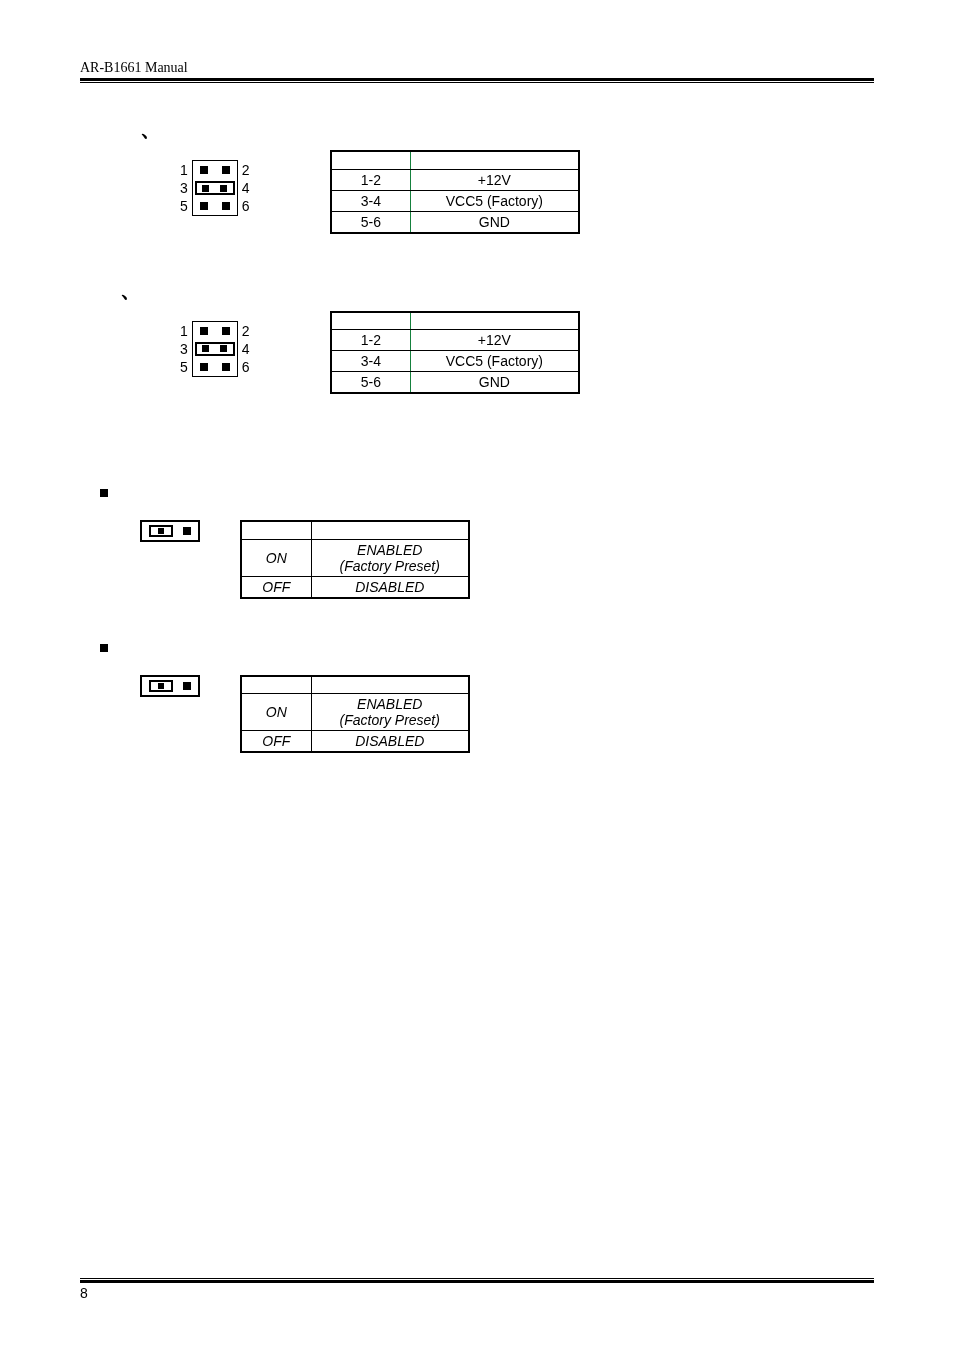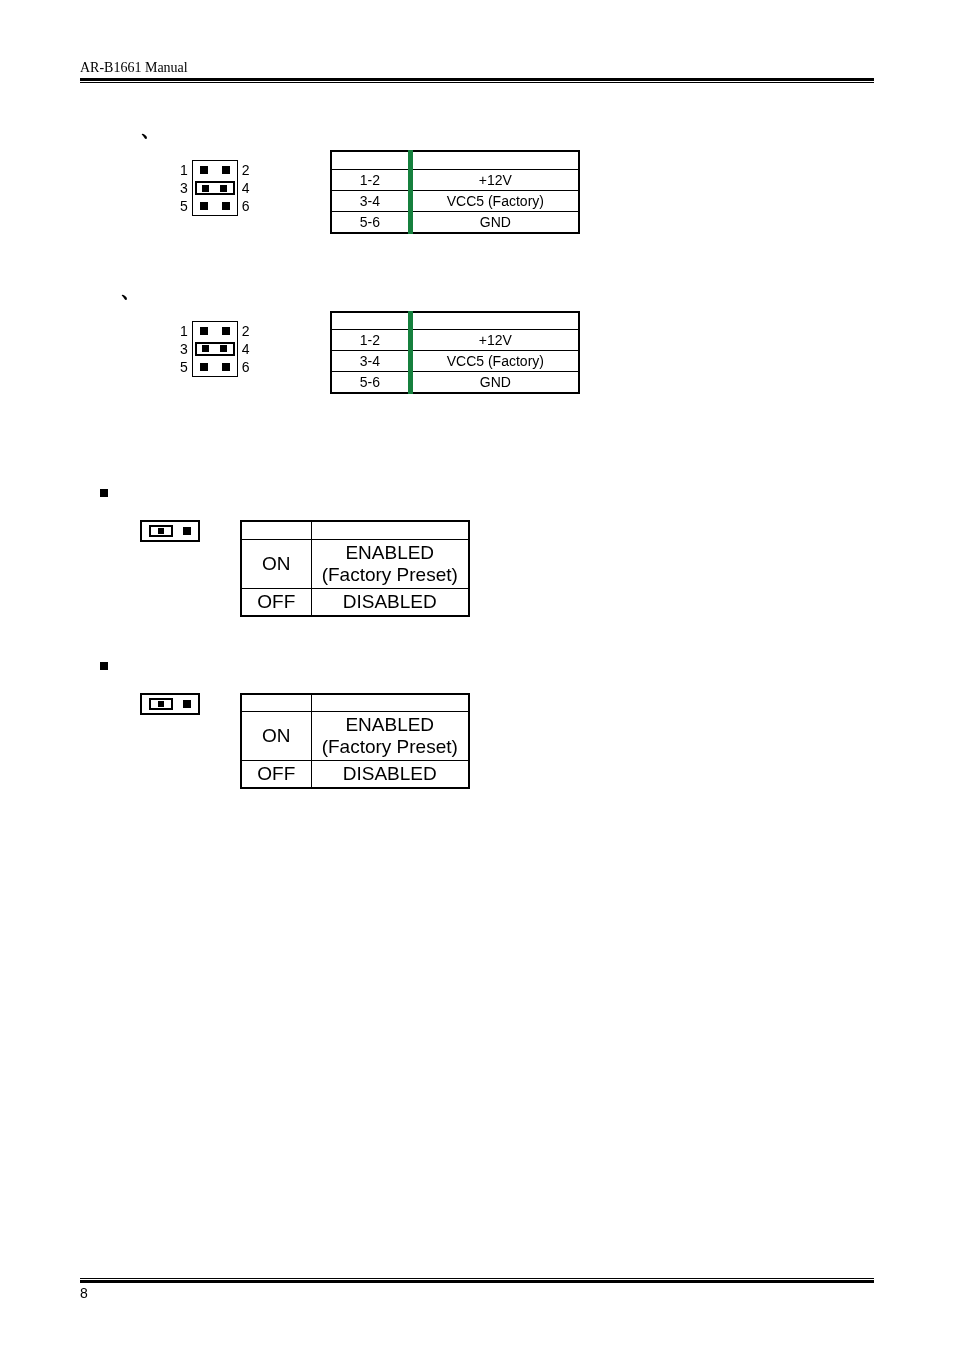--- a/index.html
+++ b/index.html
@@ -83,21 +83,21 @@
       margin-left: 80px;
       font-size: 14px;
       min-width: 250px;
     }
     .table6 td, .table6 th {
       border-top: 1px solid #000;
       border-bottom: 1px solid #000;
       padding: 2px 8px;
       text-align: center;
     }
-    .table6 td.col1 { border-right: 5px solid #15803d; width: 80px; }
+    .table6 td.col1 { border-right: 1px solid #15803d; width: 80px; }
     .table6 tr:first-child td { border-top: none; height: 18px; }
     .bullet {
       width: 8px; height: 8px; background: #000; display: inline-block;
       margin-left: 20px; margin-top: 50px;
     }
     .row2 {
       display: flex;
       align-items: flex-start;
       margin-top: 10px;
       margin-left: 60px;
@@ -120,22 +120,23 @@
     }
     .jp4-short {
       width: 24px; height: 12px; border: 2px solid #000;
       display: flex; align-items: center; justify-content: center;
     }
     .jp4-short .jpin { width: 6px; height: 6px; }
     .table4 {
       border: 2px solid #000;
       border-collapse: collapse;
       margin-left: 40px;
-      font-size: 19px;
+      font-size: 14px;
       min-width: 230px;
+      font-style: italic;
     }
     .table4 td {
       border-top: 1px solid #000;
       border-bottom: 1px solid #000;
       padding: 2px 8px;
       text-align: center;
     }
     .table4 td.col1 { border-right: 1px solid #000; width: 70px; }
     .table4 tr:first-child td { border-top: none; height: 18px; }
     .footer {

